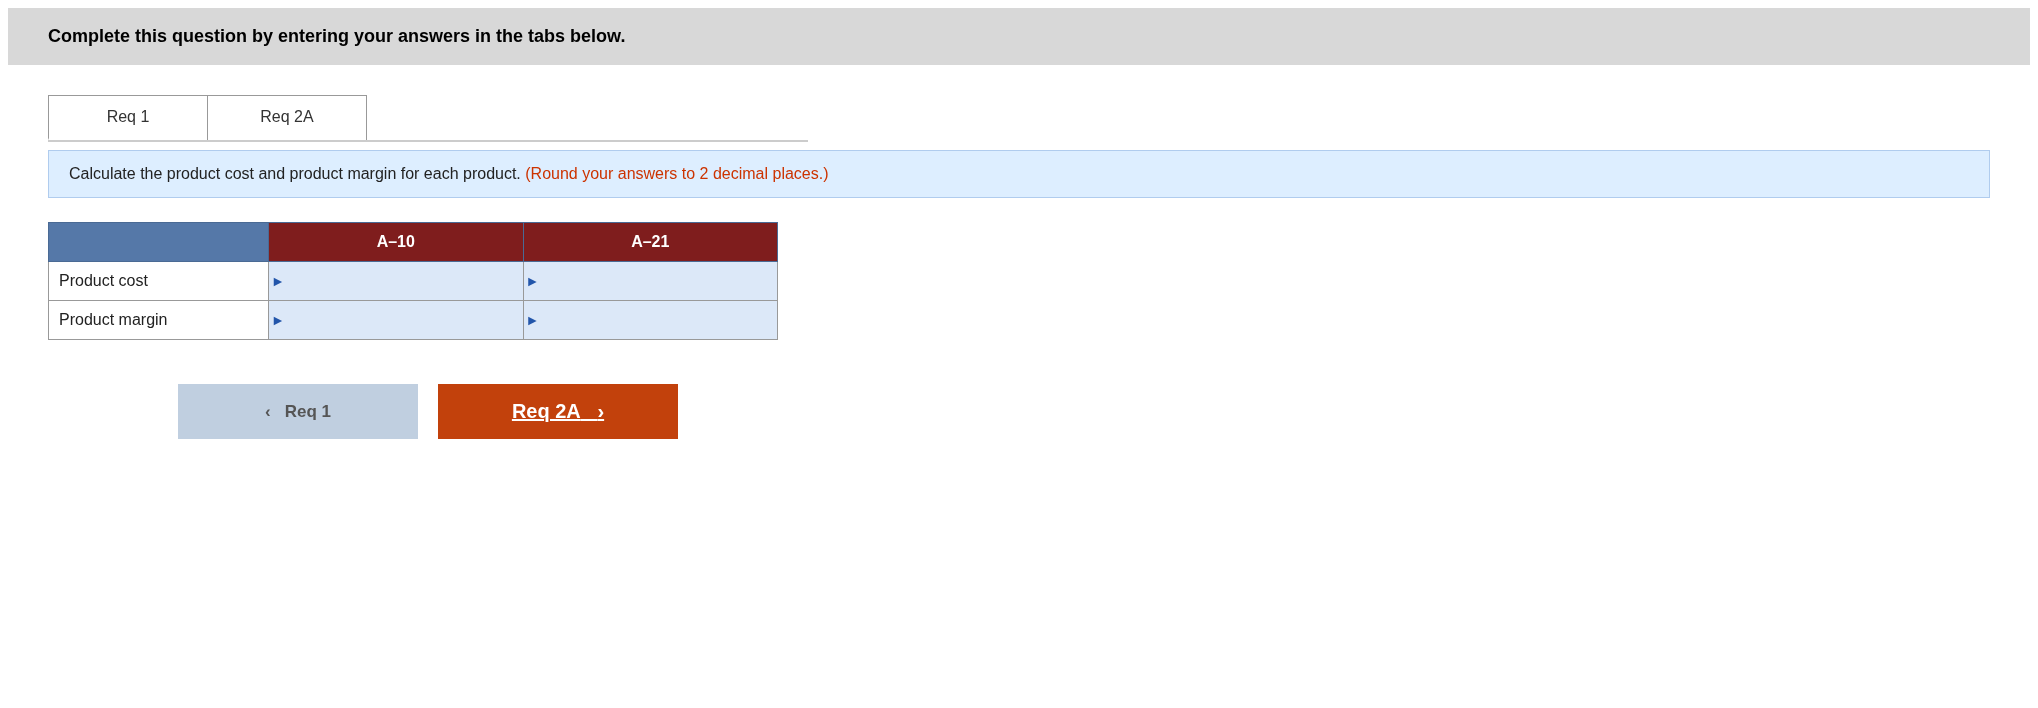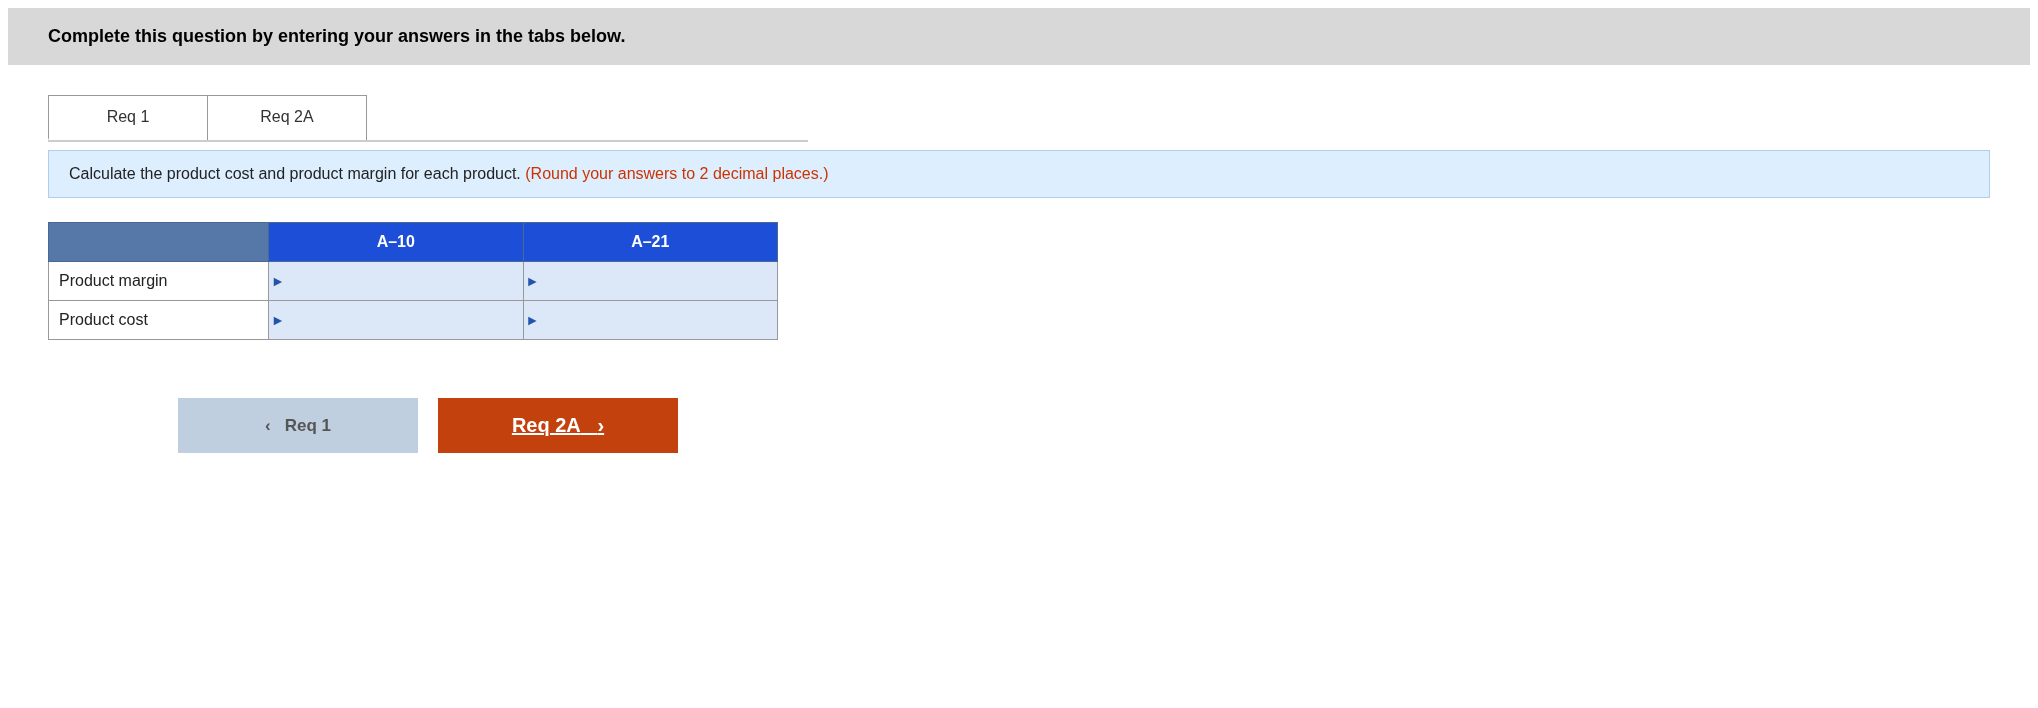--- a/index.html
+++ b/index.html
@@ -90,21 +90,21 @@
       margin-top: 24px;
       width: 760px;
     }
 
     .data-table {
       border-collapse: collapse;
       width: 730px;
     }
 
     .data-table thead tr {
-      background: #1d4ed8;
+      background: #7f1d1d;
       color: #fff;
     }
 
     .data-table thead th {
       border: 1px solid #4a6a94;
       padding: 10px 18px;
       font-weight: bold;
       font-size: 16px;
       text-align: center;
     }
@@ -163,21 +163,21 @@
       font-size: 15px;
       padding: 4px 6px;
       outline: none;
     }
 
     
     .nav-buttons {
       display: flex;
       flex-direction: row;
       gap: 20px;
-      margin-top: 58px;
+      margin-top: 44px;
       justify-content: center;
       width: 760px;
     }
 
     .btn-prev {
       background: #c0cfe0;
       color: #555;
       border: none;
       padding: 16px 60px;
       font-size: 17px;
@@ -229,36 +229,36 @@
       <table class="data-table">
         <thead>
           <tr>
             <th class="label-col"></th>
             <th>A–10</th>
             <th>A–21</th>
           </tr>
         </thead>
         <tbody>
           <tr>
-            <td class="row-label">Product margin</td>
+            <td class="row-label">Product cost</td>
             <td class="input-cell">
               <div class="input-cell-inner">
                 <span class="input-arrow">►</span>
                 <input class="cell-input" type="text" style="">
               </div>
             </td>
             <td class="input-cell">
               <div class="input-cell-inner">
                 <span class="input-arrow">►</span>
                 <input class="cell-input" type="text" style="">
               </div>
             </td>
           </tr>
           <tr>
-            <td class="row-label">Product cost</td>
+            <td class="row-label">Product margin</td>
             <td class="input-cell">
               <div class="input-cell-inner">
                 <span class="input-arrow">►</span>
                 <input class="cell-input" type="text" style="">
               </div>
             </td>
             <td class="input-cell">
               <div class="input-cell-inner">
                 <span class="input-arrow">►</span>
                 <input class="cell-input" type="text" style="">

